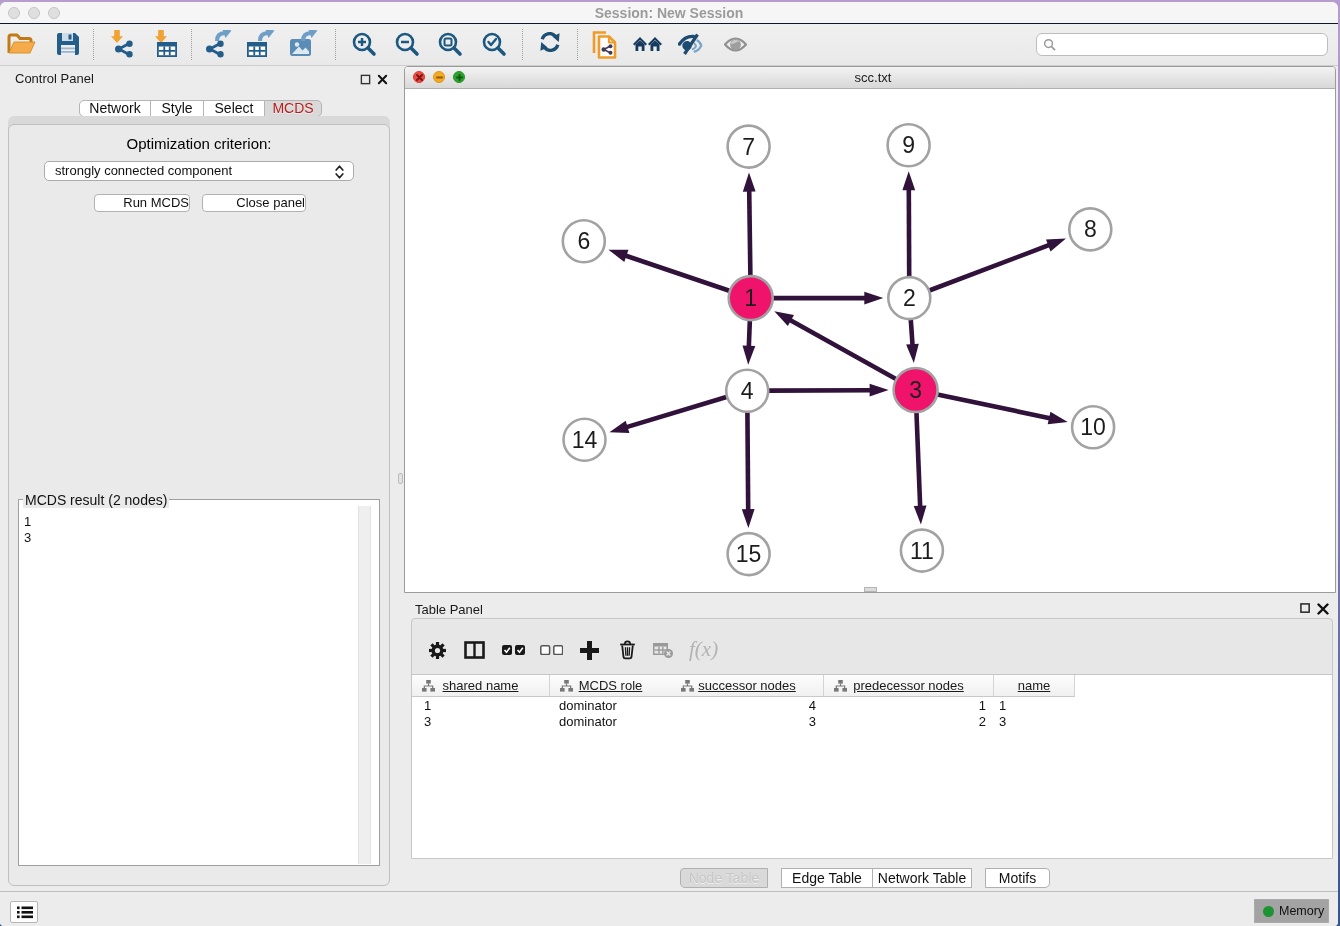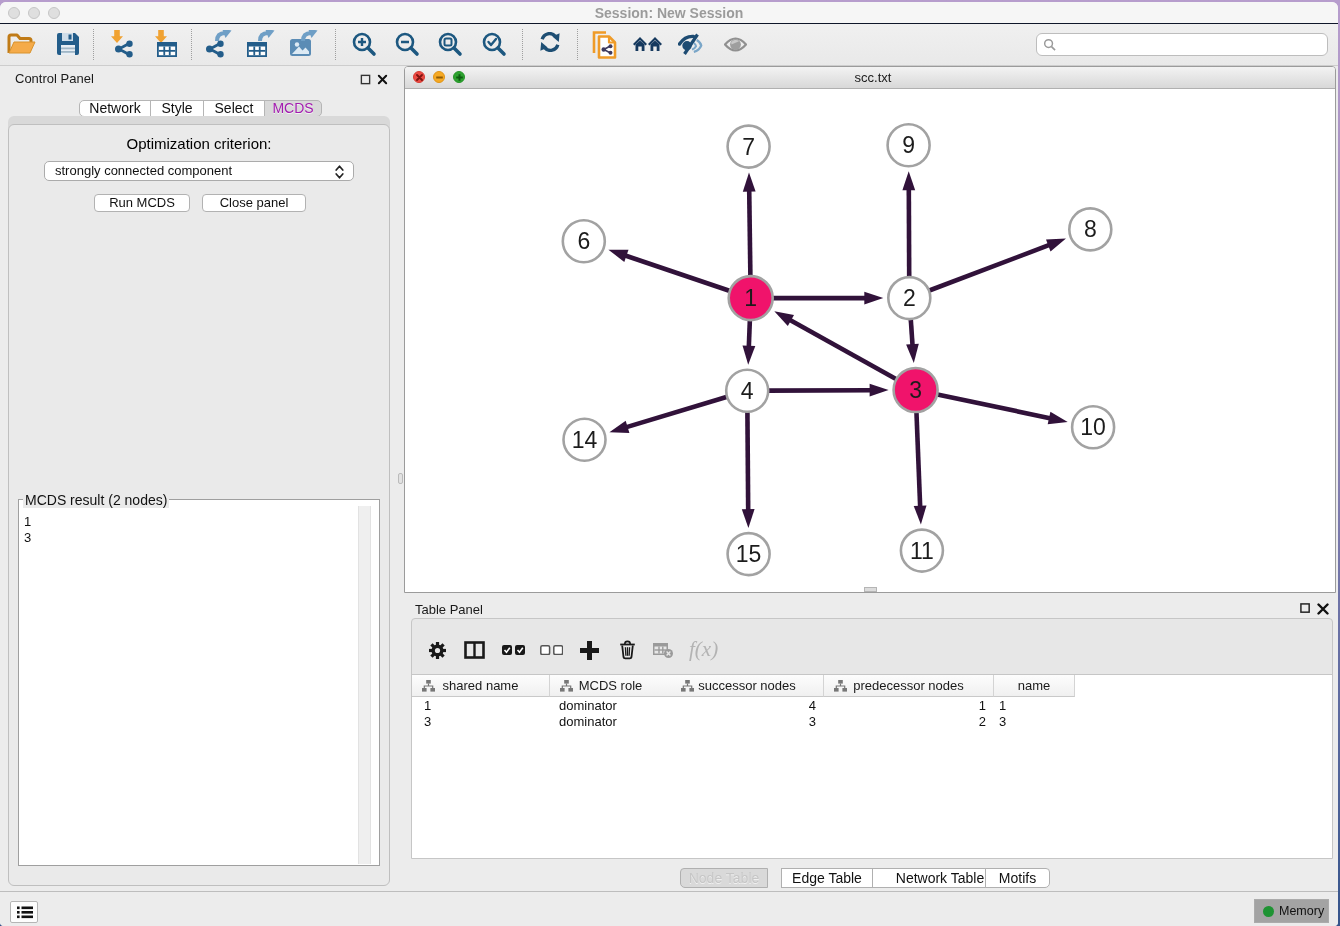--- a/index.html
+++ b/index.html
@@ -12,41 +12,41 @@
 .tl{position:absolute;top:5px;width:12px;height:12px;border-radius:50%;background:#dfdfdf;border:1px solid #c5c5c5;box-sizing:border-box;}
 #title{position:absolute;top:3px;left:0;width:100%;text-align:center;font-size:14px;color:#9b9b9b;}
 
 #tools{position:absolute;left:0;top:22px;width:100%;height:41px;background:linear-gradient(#f0f0f0,#e9e9e9);border-bottom:1px solid #cdcdcd;}
 .sep{position:absolute;top:5px;height:31px;width:0;border-left:1px dotted #9f9f9f;}
 .ti{position:absolute;top:5px;}
 #search{position:absolute;left:1036px;top:9px;width:290px;height:21px;background:#fff;border:1px solid #bdbdbd;border-radius:6px;}
 
 #cpTitle{position:absolute;left:15px;top:69px;font-size:13px;color:#1a1a1a;}
 .tab{position:absolute;top:98px;height:17px;box-sizing:border-box;background:#fff;border:1px solid #b5b5b5;font-size:14px;color:#111;text-align:center;line-height:15px;}
-.tabd{background:#d9d9d9;color:#a21caf;text-shadow:0 1px 0 #f3f3f3;}
+.tabd{background:#d9d9d9;color:#b91c1c;text-shadow:0 1px 0 #f3f3f3;}
 #cpInner{position:absolute;left:8px;top:122px;width:382px;height:762px;background:#eaeaea;border:1px solid #bfbfbf;border-radius:6px;box-sizing:border-box;}
 #optLabel{position:absolute;left:8px;top:133px;width:382px;text-align:center;font-size:15px;color:#000000;}
 #dropdown{position:absolute;left:44px;top:159px;width:310px;height:20px;box-sizing:border-box;background:#fff;border:1px solid #ababab;border-radius:5px;font-size:13px;color:#111;line-height:18px;padding-left:10px;}
-.btn{position:absolute;top:192px;height:18px;box-sizing:border-box;background:#fff;border:1px solid #b2b2b2;border-radius:4px;font-size:13px;color:#111;text-align:center;line-height:16px;}
+.btn{position:absolute;top:192px;height:18px;box-sizing:border-box;background:#fff;border:1px solid #b2b2b2;border-radius:4px;font-size:13px;color:#111;text-align:right;line-height:16px;}
 #fieldset{position:absolute;left:18px;top:497px;width:362px;height:367px;box-sizing:border-box;border:1px solid #9f9f9f;background:#fff;}
 #fsLegend{position:absolute;left:23px;top:490px;font-size:14px;color:#111;background:#eaeaea;padding:0 2px;}
 #fsScroll{position:absolute;right:8px;top:6px;bottom:1px;width:11px;background:#efefef;border-left:1px solid #e2e2e2;border-right:1px solid #e2e2e2;}
 #fsText{position:absolute;left:5px;top:14px;font-size:13px;color:#111;line-height:16px;}
 #vsplit{position:absolute;left:398px;top:471px;width:5px;height:11px;background:#e2e2e2;border:1px solid #bbb;border-radius:2px;box-sizing:border-box;}
 
 #nwin{position:absolute;left:404px;top:64px;width:932px;height:527px;background:#fff;border:1px solid #9b9b9b;border-radius:4px 4px 0 0;box-sizing:border-box;}
 #ntbar{position:absolute;left:0;top:0;width:100%;height:21px;background:linear-gradient(#f3f3f3,#d8d8d8);border-bottom:1px solid #b0b0b0;border-radius:3px 3px 0 0;}
 #ntitle{position:absolute;top:3px;width:100%;text-align:center;font-size:13px;color:#1a1a1a;padding-left:6px;box-sizing:border-box;}
 .mac{position:absolute;top:4px;width:12px;height:12px;border-radius:50%;box-sizing:border-box;}
 #nhandle{position:absolute;left:459px;bottom:0px;width:13px;height:5px;background:#dcdcdc;border:1px solid #b5b5b5;box-sizing:border-box;}
 
 #tpTitle{position:absolute;left:415px;top:600px;font-size:13px;color:#1a1a1a;}
 #tcont{position:absolute;left:411px;top:616px;width:922px;height:241px;box-sizing:border-box;background:#e7e7e7;border:1px solid #c6c6c6;border-radius:4px 4px 0 0;}
 #ttable{position:absolute;left:0px;top:55px;right:0px;bottom:0px;background:#fff;border-top:1px solid #c6c6c6;}
-.hc{position:absolute;top:0;height:22px;box-sizing:border-box;background:linear-gradient(#fdfdfd,#f0f0f0);border-right:1px solid #d4d4d4;border-bottom:1px solid #c9c9c9;font-size:13px;color:#1a1a1a;text-align:center;line-height:21px;}
+.hc{position:absolute;top:0;height:22px;box-sizing:border-box;background:linear-gradient(#fdfdfd,#f0f0f0);border-right:1px solid #d4d4d4;border-bottom:1px solid #c9c9c9;font-size:13px;color:#1a1a1a;text-align:center;line-height:21px;text-decoration:underline;}
 .cell{position:absolute;font-size:13px;color:#111;}
 .btab{position:absolute;top:866px;height:20px;box-sizing:border-box;background:#fff;border:1px solid #b0b0b0;font-size:14px;color:#111;text-align:center;line-height:18px;}
 .btab.tabd{background:#d9d9d9;color:#c6c6c6;text-shadow:0 1px 0 #f0f0f0;}
 
 #sbar{position:absolute;left:0;bottom:0;width:100%;height:35px;background:#ececec;border-top:1px solid #bdbdbd;box-sizing:border-box;}
 #listbtn{position:absolute;left:10px;top:899px;width:28px;height:22px;box-sizing:border-box;background:#fdfdfd;border:1px solid #b5b5b5;border-radius:2px;}
 #membtn{position:absolute;left:1254px;top:897px;width:75px;height:24px;box-sizing:border-box;background:#a3a3a3;border:1px solid #ababab;font-size:12.5px;color:#111;}
 </style></head>
 <body>
 <div id="win">
@@ -405,21 +405,21 @@
         <div class="cell" style="left:587px;top:23px;">1</div>
         <div class="cell" style="left:12px;top:39px;">3</div>
         <div class="cell" style="left:147px;top:39px;">dominator</div>
         <div class="cell" style="left:259px;top:39px;width:145px;text-align:right;">3</div>
         <div class="cell" style="left:412px;top:39px;width:162px;text-align:right;">2</div>
         <div class="cell" style="left:587px;top:39px;">3</div>
   </div>
  </div>
  <div class="btab tabd" style="left:680px;width:88px;border-radius:4px 0 0 5px;">Node Table</div>
  <div class="btab" style="left:781px;width:92px;">Edge Table</div>
- <div class="btab" style="left:872px;width:136px;">Network Table</div>
+ <div class="btab" style="left:872px;width:100px;">Network Table</div>
  <div class="btab" style="left:985px;width:65px;border-radius:0 4px 5px 0;">Motifs</div>
  <div id="sbar"></div>
  <div id="listbtn">
       <svg style="position:absolute;left:6px;top:4px" width="16" height="13" viewBox="0 0 16 13">
         <g fill="#111">
           <rect x="0" y="0.5" width="2.6" height="2.6"></rect>
           <rect x="0" y="5" width="2.6" height="2.6"></rect>
           <rect x="0" y="9.5" width="2.6" height="2.6"></rect>
           <rect x="4.5" y="0.5" width="11.5" height="2.6"></rect>
           <rect x="4.5" y="5" width="11.5" height="2.6"></rect>

